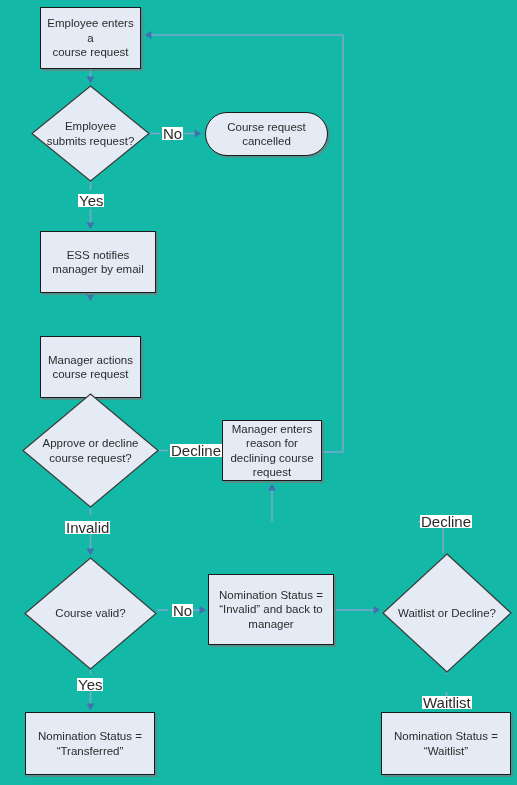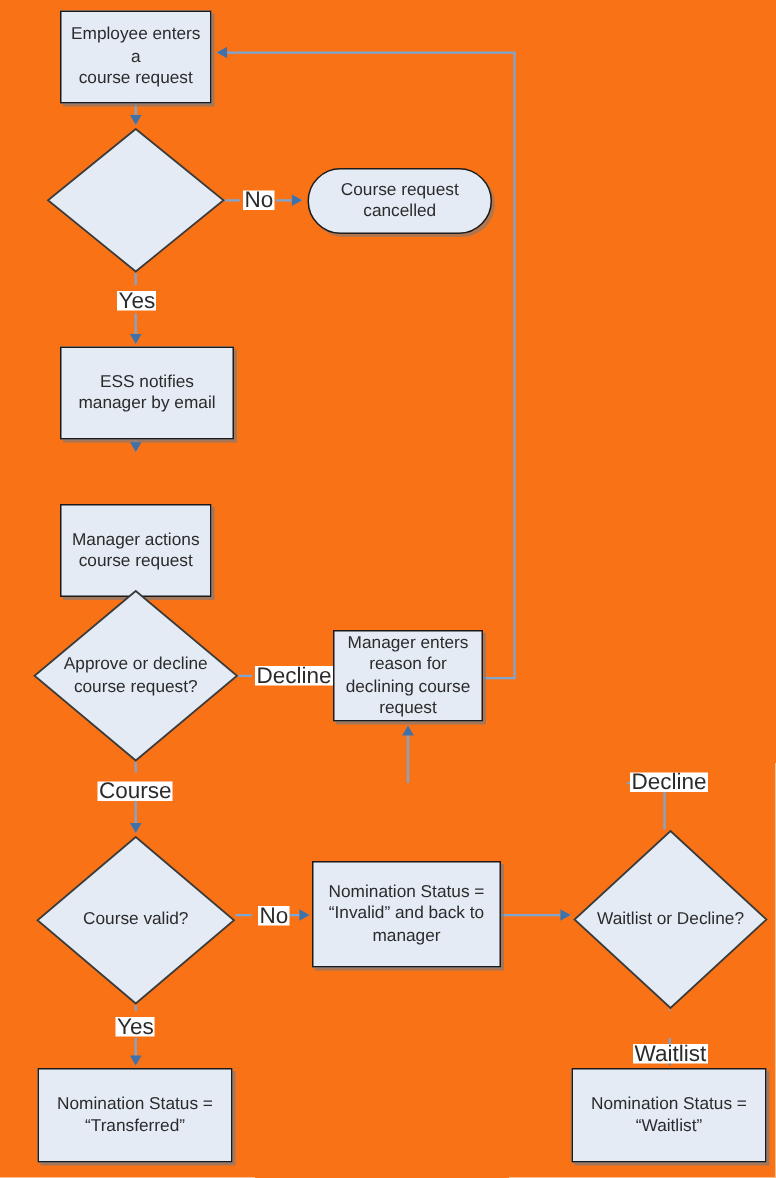--- a/index.html
+++ b/index.html
@@ -7,21 +7,21 @@
     padding: 0;
     background: #ffffff;
   }
   body {
     font-family: "Liberation Sans", sans-serif;
   }
   #canvas {
     position: relative;
     width: 517px;
     height: 785px;
-    background: #f97316;
+    background: #14b8a6;
     overflow: hidden;
   }
   #edges {
     position: absolute;
     left: 0;
     top: 0;
     width: 517px;
     height: 785px;
   }
   .node {
@@ -119,20 +119,22 @@
 
   <div id="node-layer">
       <div class="node process" style="left: 40px; top: 7px; width: 101px; height: 62px;">
         <span class="txt">Employee enters a
 course request</span>
       </div>
       <div class="node decision" style="left: 31px; top: 85px; width: 119px; height: 97px;">
         <svg class="diamond-svg" viewBox="0 0 119 97" preserveAspectRatio="none">
           <polygon points="59.5,1 118,48.5 59.5,96 1,48.5" fill="#e4ebf5" stroke="#3a3a3a" stroke-width="1.2"></polygon>
         </svg>
+        <span class="txt">Employee
+submits request?</span>
       </div>
       <div class="node terminator" style="left: 205px; top: 112px; width: 123px; height: 44px;">
         <span class="txt">Course request
 cancelled</span>
       </div>
       <div class="node process" style="left: 40px; top: 231px; width: 116px; height: 62px;">
         <span class="txt">ESS notifies
 manager by email</span>
       </div>
       <div class="node process" style="left: 40px; top: 303px; width: 101px; height: 62px; margin-top: 33px;">
@@ -175,20 +177,20 @@
       </div>
       <div class="node process" style="left: 381px; top: 712px; width: 130px; height: 63px;">
         <span class="txt">Nomination Status =
 “Waitlist”</span>
       </div>
     </div>
   <div id="label-layer">
       <span class="edge-label" style="left: 162px; top: 127px;">No</span>
       <span class="edge-label" style="left: 78px; top: 194px;">Yes</span>
       <span class="edge-label" style="left: 170px; top: 444px;">Decline</span>
-      <span class="edge-label" style="left: 65px; top: 521px;">Course</span>
+      <span class="edge-label" style="left: 65px; top: 521px;">Invalid</span>
       <span class="edge-label" style="left: 420px; top: 515px;">Decline</span>
       <span class="edge-label" style="left: 172px; top: 604px;">No</span>
       <span class="edge-label" style="left: 77px; top: 678px;">Yes</span>
       <span class="edge-label" style="left: 422px; top: 696px;">Waitlist</span>
     </div>
 
 </div>
 
 </body></html>

